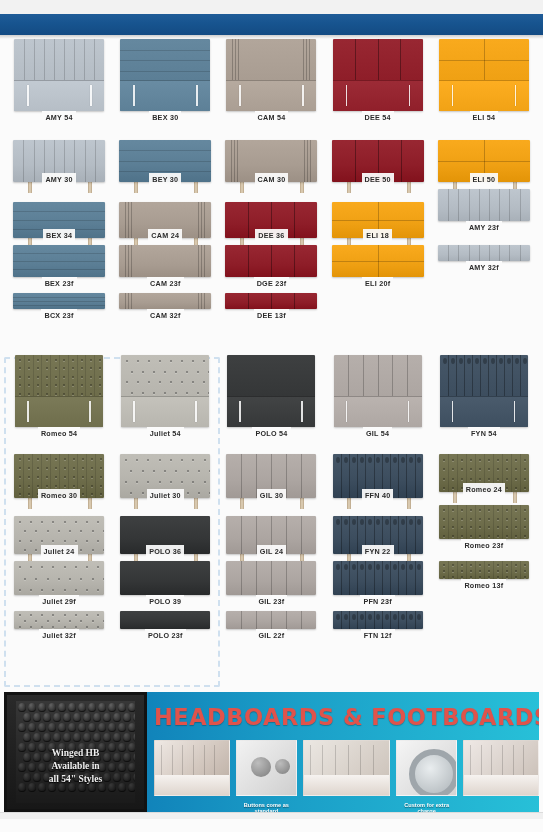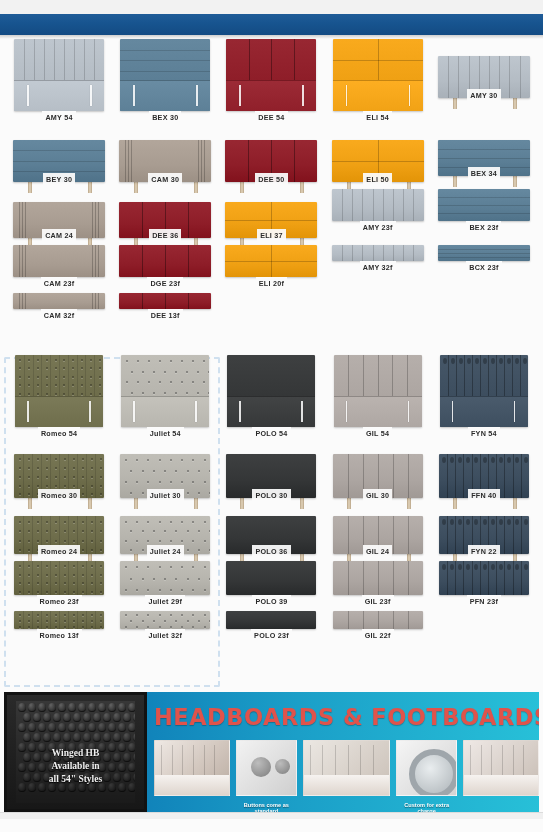--- a/index.html
+++ b/index.html
@@ -198,20 +198,38 @@
               </div>
               <div class="base" style="height: 30px; background: linear-gradient(rgb(105, 140, 163), rgb(93, 128, 151)); border-top: 1px solid rgba(0, 0, 0, 0.18);"></div>
               <div class="strut" style="left: 13px; top: 46px; height: 21px;"></div>
               <div class="strut" style="left: 76px; top: 46px; height: 21px;"></div>
             </div>
           </div>
           <div class="caption">BEX 30</div>
         </div>
         <div class="cell" style="height: 84px;">
           <div class="hb" style="width: 90px; height: 72px;">
+            <div class="hb-inner" style="background: linear-gradient(rgb(178, 166, 155), rgb(168, 156, 145) 60%, rgb(156, 144, 133));">
+              <div class="stripes" style="position: absolute; left: 0px; top: 0px; right: 0px; height: 42px;">
+                <i style="left: 6px;"></i>
+                <i style="left: 9px;"></i>
+                <i style="left: 12px;"></i>
+                <i style="left: 77px;"></i>
+                <i style="left: 80px;"></i>
+                <i style="left: 83px;"></i>
+              </div>
+              <div class="base" style="height: 30px; background: linear-gradient(rgb(182, 170, 159), rgb(170, 158, 147)); border-top: 1px solid rgba(0, 0, 0, 0.18);"></div>
+              <div class="strut" style="left: 13px; top: 46px; height: 21px;"></div>
+              <div class="strut" style="left: 76px; top: 46px; height: 21px;"></div>
+            </div>
+          </div>
+          <div class="caption">CAM 54</div>
+        </div>
+        <div class="cell" style="height: 84px;">
+          <div class="hb" style="width: 90px; height: 72px;">
             <div class="hb-inner" style="background: linear-gradient(rgb(152, 39, 50), rgb(142, 29, 40) 60%, rgb(130, 17, 28));">
               <div class="v-lines" style="height: 42px;">
                 <i style="left: 22.5px; background: rgba(0, 0, 0, 0.35);"></i>
                 <i style="left: 45px; background: rgba(0, 0, 0, 0.35);"></i>
                 <i style="left: 67.5px; background: rgba(0, 0, 0, 0.35);"></i>
               </div>
               <div class="base" style="height: 30px; background: linear-gradient(rgb(156, 43, 54), rgb(144, 31, 42)); border-top: 1px solid rgba(0, 0, 0, 0.18);"></div>
               <div class="strut" style="left: 13px; top: 46px; height: 21px;"></div>
               <div class="strut" style="left: 76px; top: 46px; height: 21px;"></div>
             </div>
@@ -382,21 +400,21 @@
           <div class="hb" style="width: 92px; height: 36px;">
             <div class="hb-inner" style="background: linear-gradient(rgb(249, 170, 29), rgb(239, 160, 19) 60%, rgb(227, 148, 7));">
               <div class="v-lines" style="height: 36px;">
                 <i style="left: 46px; background: rgba(0, 0, 0, 0.22);"></i>
               </div>
               <div class="h-lines" style="height: 36px;">
                 <i style="top: 18px; background: rgba(0, 0, 0, 0.2);"></i>
               </div>
             </div>
           </div>
-          <div class="caption overlay" style="margin-top: -9px;">ELI 37</div>
+          <div class="caption overlay" style="margin-top: -9px;">ELI 18</div>
         </div>
         <div class="cell" style="height: 48px;">
           <div class="hb" style="width: 92px; height: 32px;">
             <div class="hb-inner" style="background: linear-gradient(rgb(190, 198, 206), rgb(180, 188, 196) 60%, rgb(168, 176, 184));">
               <div class="v-lines" style="height: 32px;">
                 <i style="left: 10.2222px;"></i>
                 <i style="left: 20.4444px;"></i>
                 <i style="left: 30.6667px;"></i>
                 <i style="left: 40.8889px;"></i>
                 <i style="left: 51.1111px;"></i>
@@ -817,30 +835,20 @@
             </div>
           </div>
           <div class="caption overlay" style="margin-top: -9px;">Juliet 30</div>
         </div>
         <div class="cell" style="height: 62px;">
           <div class="legs">
             <div class="leg" style="left: calc(50% - 31px); top: 44px; height: 26px;"></div>
             <div class="leg" style="left: calc(50% + 29px); top: 44px; height: 26px;"></div>
           </div>
           <div class="hb" style="width: 90px; height: 44px;">
-            <div class="hb-inner" style="background: linear-gradient(rgb(62, 64, 65), rgb(52, 54, 55) 60%, rgb(40, 42, 43));"></div>
-          </div>
-          <div class="caption overlay" style="margin-top: -9px;">POLO 30</div>
-        </div>
-        <div class="cell" style="height: 62px;">
-          <div class="legs">
-            <div class="leg" style="left: calc(50% - 31px); top: 44px; height: 26px;"></div>
-            <div class="leg" style="left: calc(50% + 29px); top: 44px; height: 26px;"></div>
-          </div>
-          <div class="hb" style="width: 90px; height: 44px;">
             <div class="hb-inner" style="background: linear-gradient(rgb(182, 175, 171), rgb(172, 165, 161) 60%, rgb(160, 153, 149));">
               <div class="v-lines" style="height: 44px;">
                 <i style="left: 15px; background: rgba(0, 0, 0, 0.22);"></i>
                 <i style="left: 30px; background: rgba(0, 0, 0, 0.22);"></i>
                 <i style="left: 45px; background: rgba(0, 0, 0, 0.22);"></i>
                 <i style="left: 60px; background: rgba(0, 0, 0, 0.22);"></i>
                 <i style="left: 75px; background: rgba(0, 0, 0, 0.22);"></i>
               </div>
             </div>
           </div>
@@ -1289,20 +1297,50 @@
               <div class="v-lines" style="height: 18px;">
                 <i style="left: 15px; background: rgba(0, 0, 0, 0.22);"></i>
                 <i style="left: 30px; background: rgba(0, 0, 0, 0.22);"></i>
                 <i style="left: 45px; background: rgba(0, 0, 0, 0.22);"></i>
                 <i style="left: 60px; background: rgba(0, 0, 0, 0.22);"></i>
                 <i style="left: 75px; background: rgba(0, 0, 0, 0.22);"></i>
               </div>
             </div>
           </div>
           <div class="caption">GIL 22f</div>
+        </div>
+        <div class="cell" style="height: 34px;">
+          <div class="hb" style="width: 90px; height: 18px;">
+            <div class="hb-inner" style="background: linear-gradient(rgb(70, 87, 104), rgb(60, 77, 94) 60%, rgb(48, 65, 82));">
+              <div class="scallop" style="height: 18px;">
+                <i style="left: 8.18182px;"></i>
+                <i style="left: 16.3636px;"></i>
+                <i style="left: 24.5455px;"></i>
+                <i style="left: 32.7273px;"></i>
+                <i style="left: 40.9091px;"></i>
+                <i style="left: 49.0909px;"></i>
+                <i style="left: 57.2727px;"></i>
+                <i style="left: 65.4545px;"></i>
+                <i style="left: 73.6364px;"></i>
+                <i style="left: 81.8182px;"></i>
+                <u style="left: 2.86364px;"></u>
+                <u style="left: 11.0455px;"></u>
+                <u style="left: 19.2273px;"></u>
+                <u style="left: 27.4091px;"></u>
+                <u style="left: 35.5909px;"></u>
+                <u style="left: 43.7727px;"></u>
+                <u style="left: 51.9545px;"></u>
+                <u style="left: 60.1364px;"></u>
+                <u style="left: 68.3182px;"></u>
+                <u style="left: 76.5px;"></u>
+                <u style="left: 84.6818px;"></u>
+              </div>
+            </div>
+          </div>
+          <div class="caption">FTN 12f</div>
         </div>
         <div class="cell" style="height: 34px;"></div>
         <div class="cell" style="height: 34px;"></div>
         <div class="cell" style="height: 34px;"></div>
         <div class="cell" style="height: 34px;"></div>
       </div>
   </div>
 
   <div class="banner">
     <div class="banner-left">

